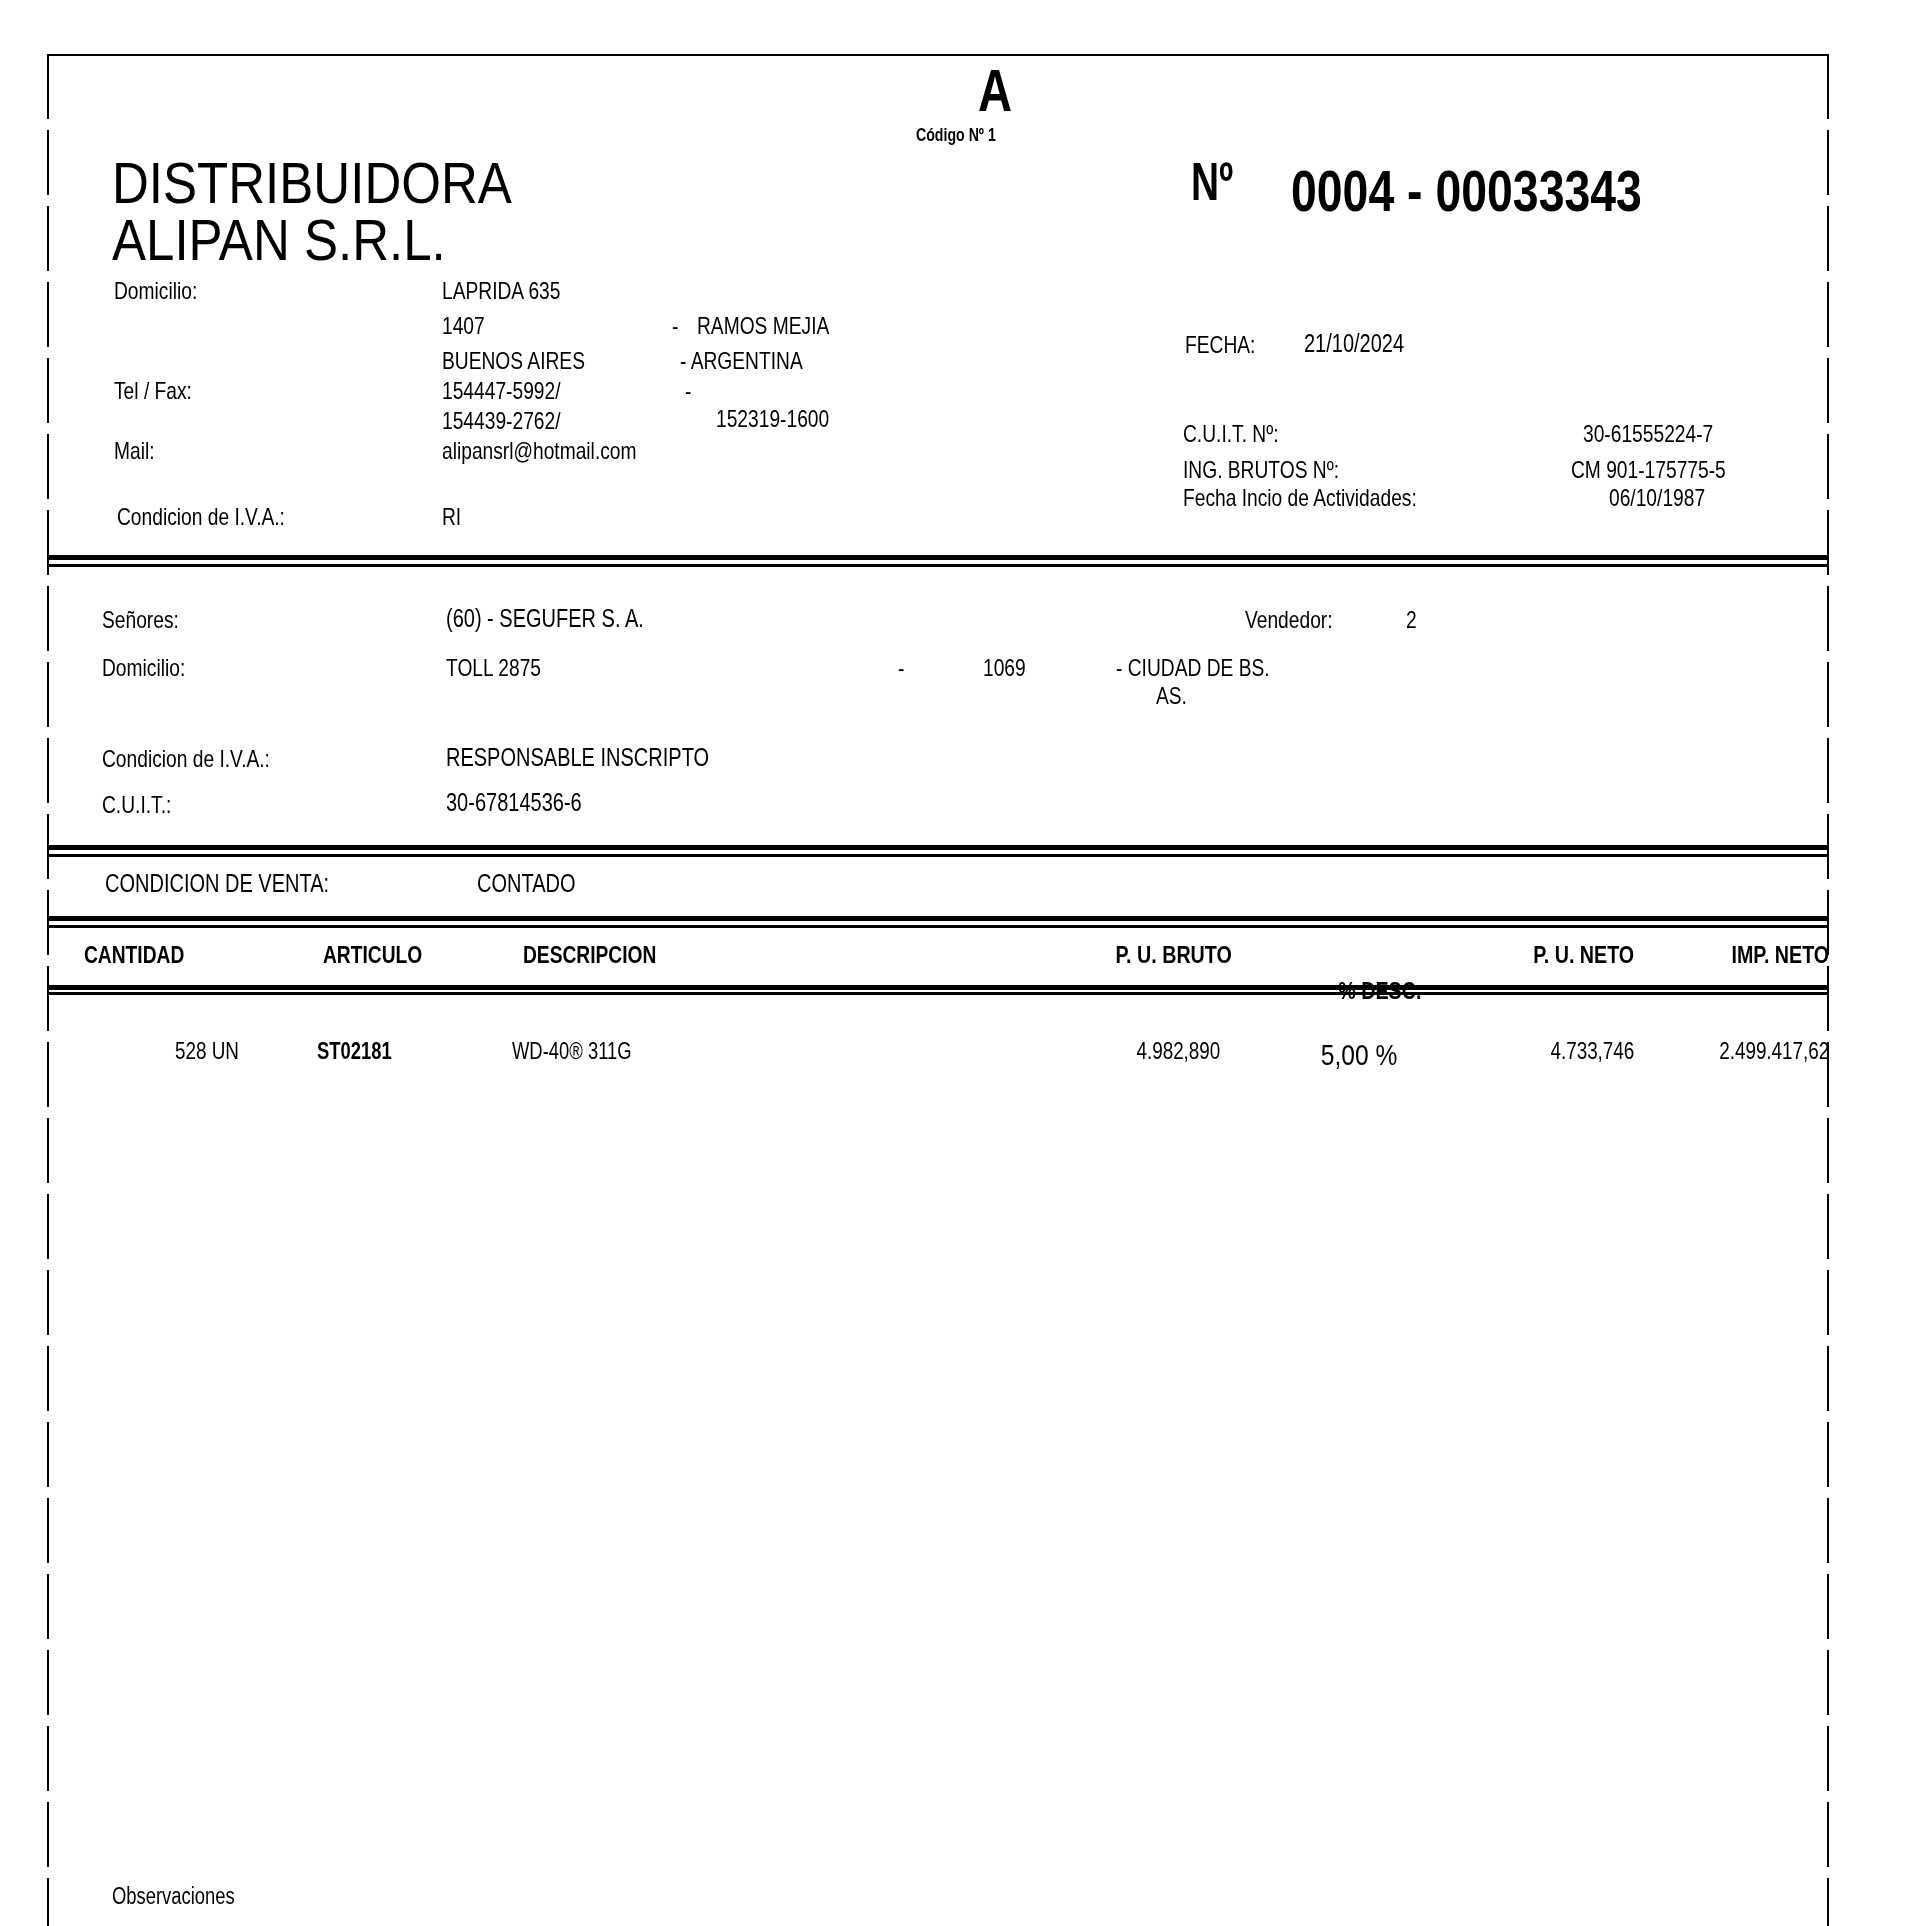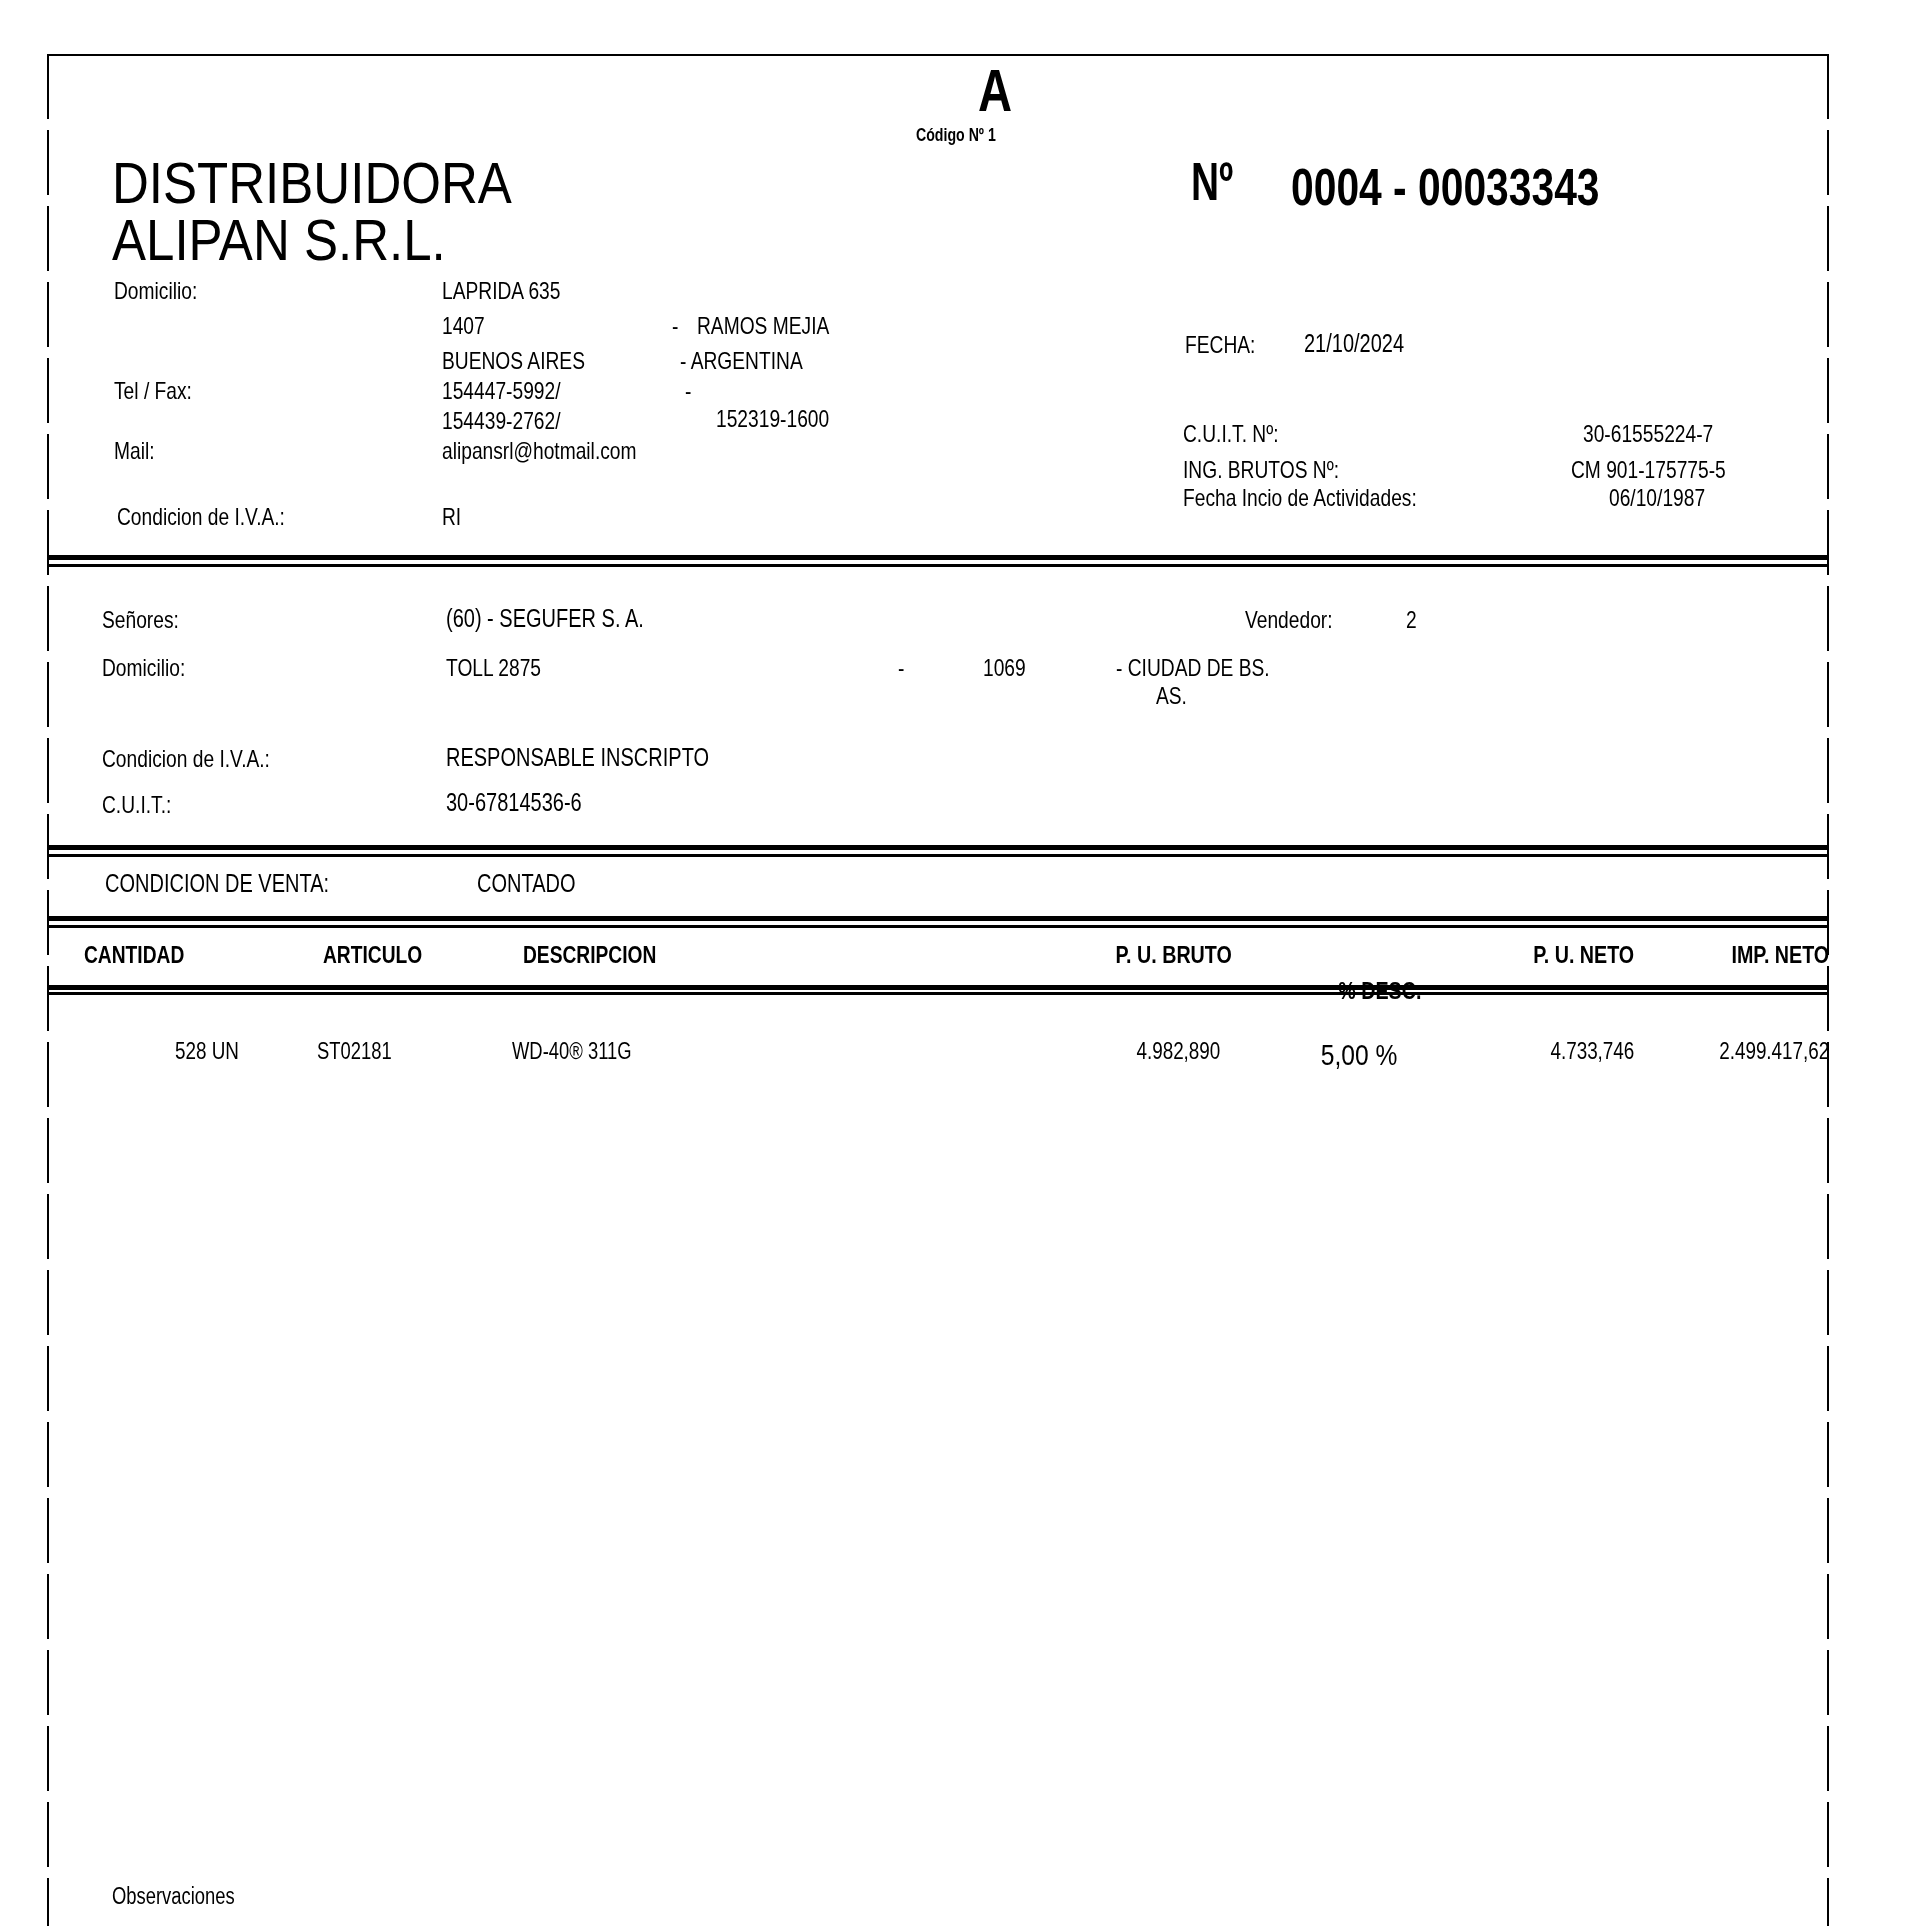--- a/index.html
+++ b/index.html
@@ -35,21 +35,21 @@
   <div class="hr" style="top:854px;height:2.7px;"></div>
   <div class="hr" style="top:916px;height:4.6px;"></div>
   <div class="hr" style="top:925px;height:2.7px;"></div>
   <div class="hr" style="top:985px;height:4.6px;"></div>
   <div class="hr" style="top:992px;height:2.7px;"></div>
 
   <div class="t b" style="left:978px;top:62px;font-size:59px;"><span class="cx">A</span></div>
   <div class="t b" style="left:916px;top:127px;font-size:17.7px;"><span class="cx">Código Nº 1</span></div>
 
   <div class="t b" style="left:1191px;top:154px;font-size:54px;"><span class="cx" style="transform:scaleX(0.72);">Nº</span></div>
-  <div class="t b" style="left:1291px;top:162px;font-size:51px;"><span class="cx">0004 - 00033343</span></div>
+  <div class="t b" style="left:1291px;top:162px;font-size:58px;"><span class="cx">0004 - 00033343</span></div>
 
   <div class="t" style="left:112px;top:154px;font-size:58px;"><span class="cx9">DISTRIBUIDORA</span></div>
   <div class="t" style="left:112px;top:211px;font-size:58px;"><span class="cx9">ALIPAN S.R.L.</span></div>
 
   <div class="t" style="left:114px;top:279px;"><span class="cx">Domicilio:</span></div>
   <div class="t" style="left:442px;top:279px;"><span class="cx">LAPRIDA 635</span></div>
   <div class="t" style="left:442px;top:314px;"><span class="cx">1407</span></div>
   <div class="t" style="left:672px;top:314px;"><span class="cx">-</span></div>
   <div class="t" style="left:697px;top:314px;"><span class="cx">RAMOS MEJIA</span></div>
   <div class="t" style="left:442px;top:349px;"><span class="cx">BUENOS AIRES</span></div>
@@ -93,21 +93,21 @@
 
   <div class="t b" style="left:84px;top:943px;"><span class="cx">CANTIDAD</span></div>
   <div class="t b" style="left:323px;top:943px;"><span class="cx">ARTICULO</span></div>
   <div class="t b" style="left:523px;top:943px;"><span class="cx">DESCRIPCION</span></div>
   <div class="t b right" style="right:679px;top:943px;"><span class="cxr">P. U. BRUTO</span></div>
   <div class="t b right" style="right:490px;top:943px;margin-top:36px;"><span class="cxr">% DESC.</span></div>
   <div class="t b right" style="right:277px;top:943px;"><span class="cxr">P. U. NETO</span></div>
   <div class="t b right" style="right:82px;top:943px;"><span class="cxr">IMP. NETO</span></div>
 
   <div class="t right" style="right:1672px;top:1040px;font-size:23px;"><span class="cxr">528 UN</span></div>
-  <div class="t" style="left:317px;top:1040px;font-size:23px;"><span class="cx">ST02181</span></div>
+  <div class="t" style="left:317px;top:1040px;font-size:23px;font-weight:bold;"><span class="cx">ST02181</span></div>
   <div class="t" style="left:512px;top:1040px;font-size:23px;"><span class="cx">WD-40® 311G</span></div>
   <div class="t right" style="right:691px;top:1040px;font-size:23px;"><span class="cxr">4.982,890</span></div>
   <div class="t right" style="right:514px;top:1040px;font-size:30px;"><span class="cxr">5,00 %</span></div>
   <div class="t right" style="right:277px;top:1040px;font-size:23px;"><span class="cxr">4.733,746</span></div>
   <div class="t right" style="right:82px;top:1040px;font-size:23px;"><span class="cxr">2.499.417,62</span></div>
 
   <div class="t" style="left:112px;top:1885px;font-size:23px;"><span class="cx">Observaciones</span></div>
 
 </div>
 

